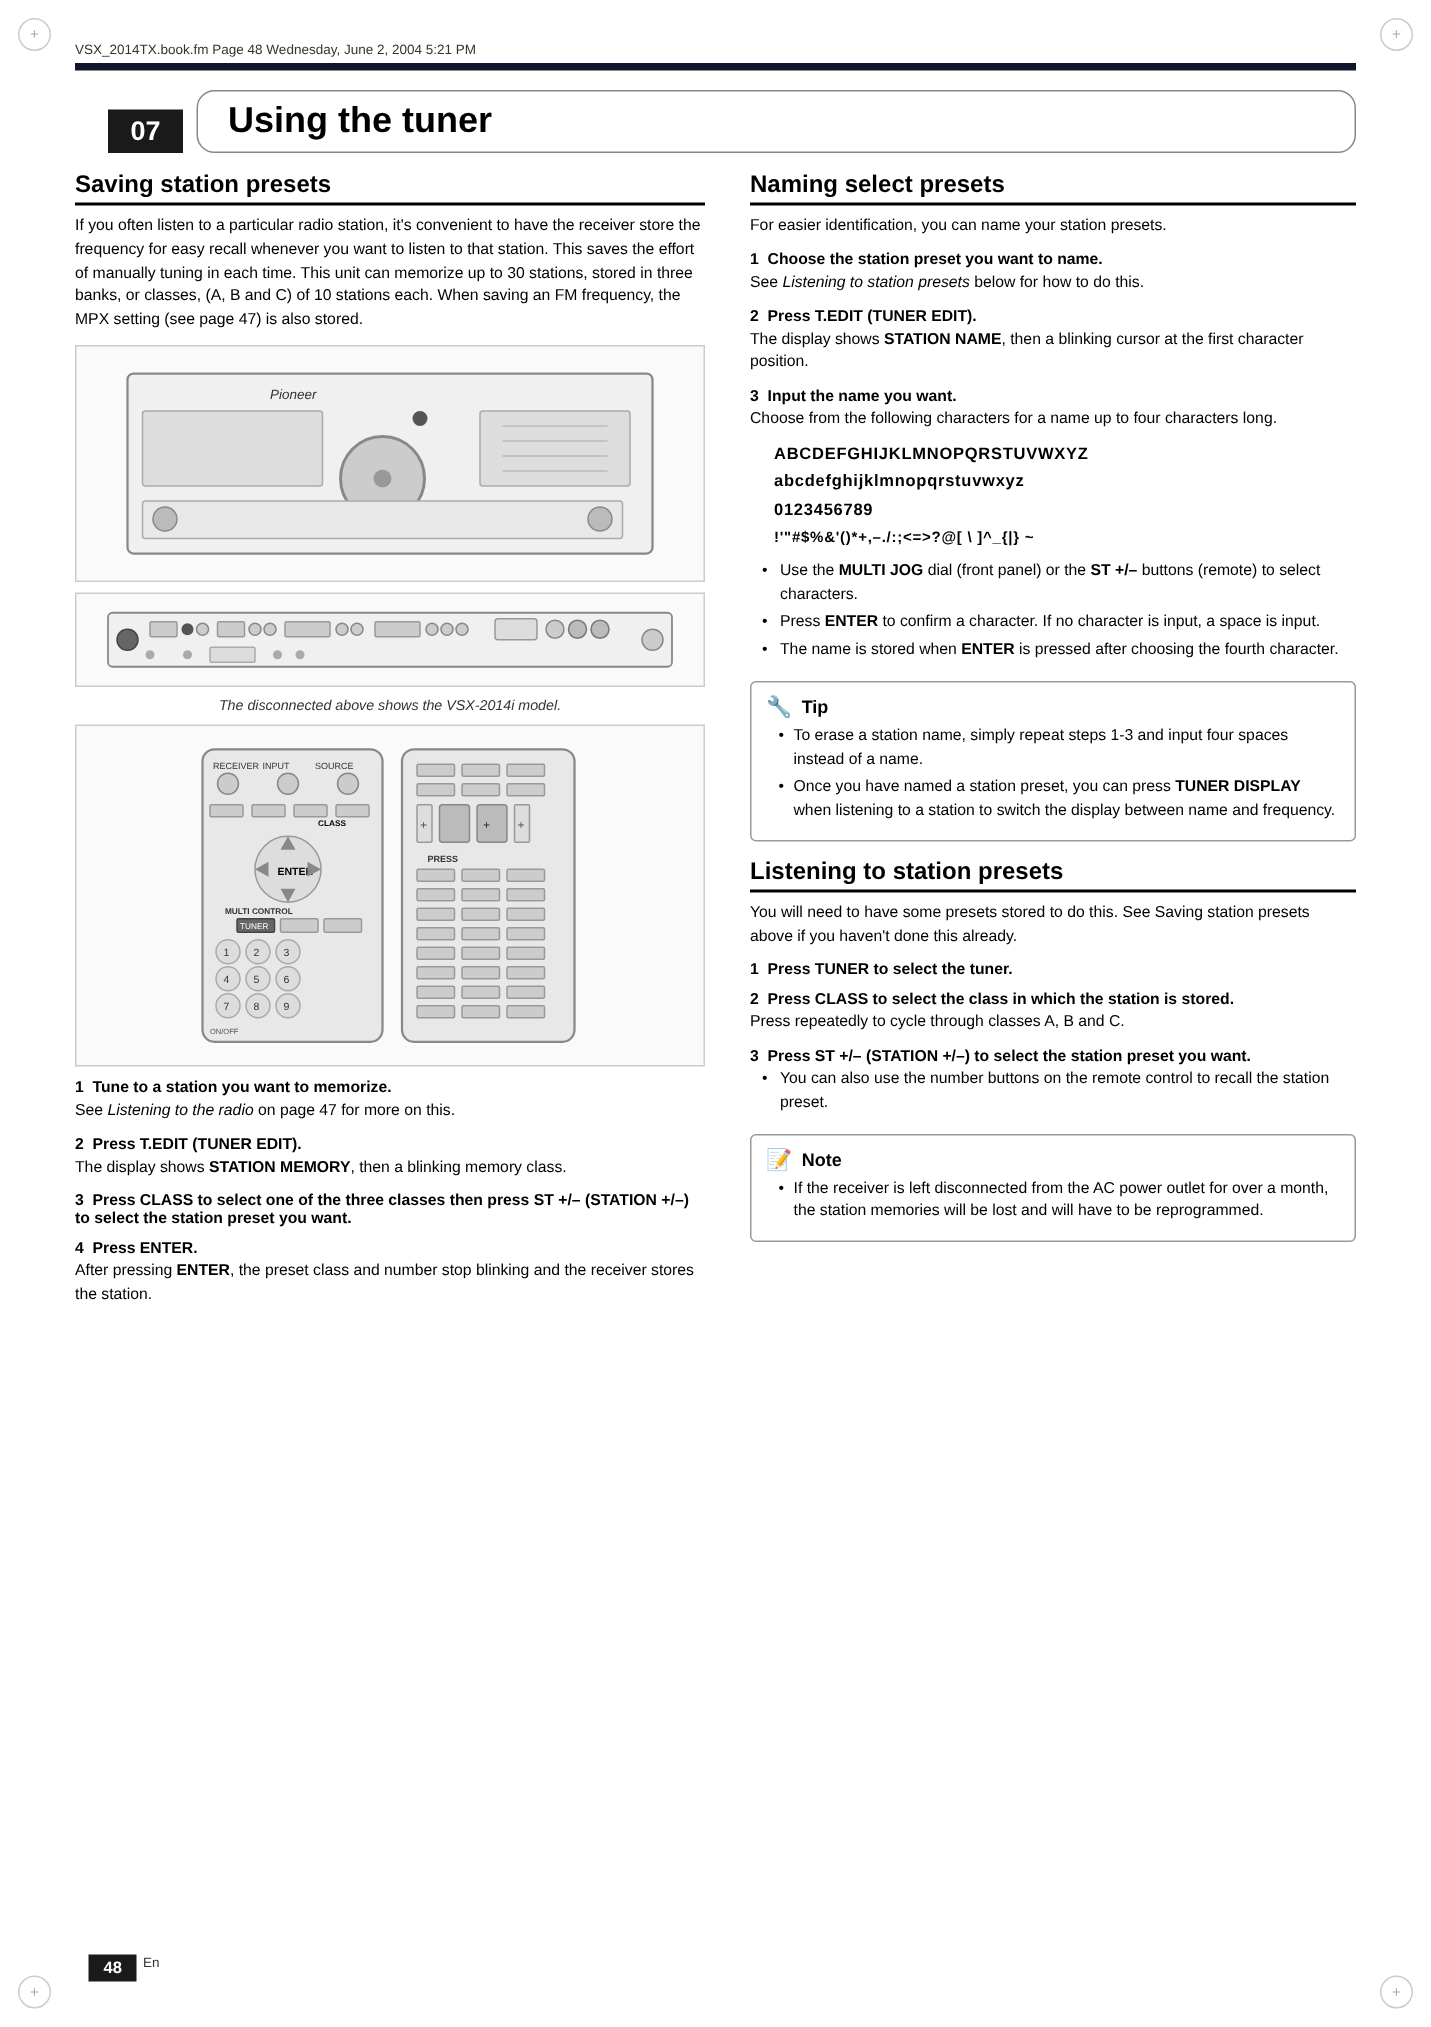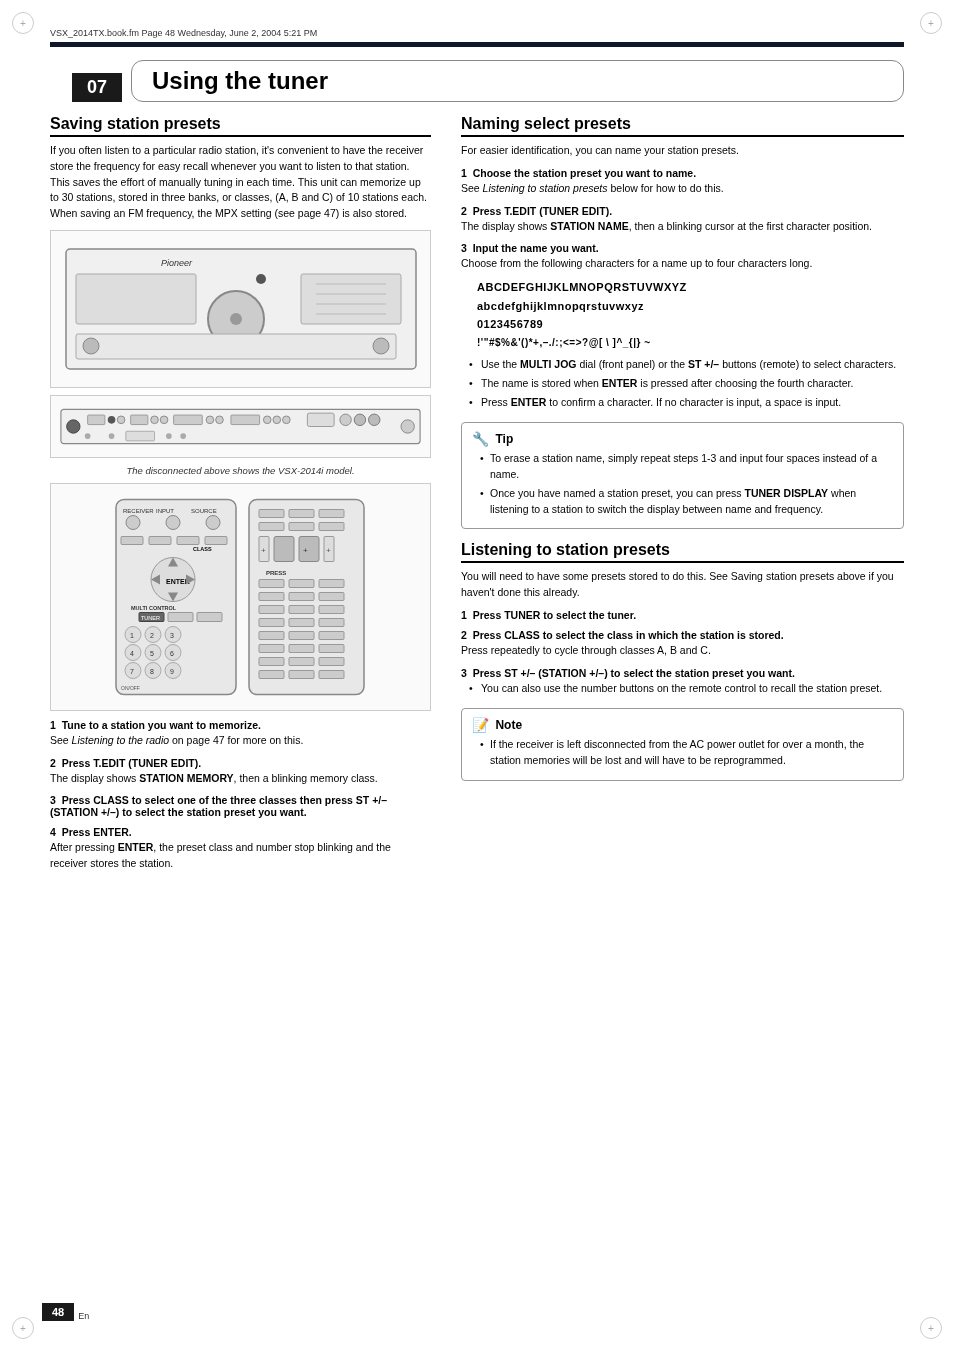--- a/index.html
+++ b/index.html
@@ -59,21 +59,21 @@
       position: absolute;
       top: 115px;
       left: 50px;
       right: 50px;
       display: flex;
       gap: 30px;
     }
 
     
     .left-col {
-      width: 381px;
+      width: 420px;
       flex-shrink: 0;
     }
     
     .right-col {
       flex: 1;
     }
 
     
     .section-title {
       font-size: 16px;
@@ -221,24 +221,24 @@
     .bullet-item::before {
       content: '•';
       position: absolute;
       left: 0;
     }
 
     
     .page-footer {
       position: absolute;
       bottom: 30px;
-      left: 42px;
+      left: 59px;
       right: 50px;
       display: flex;
-      align-items: flex-end;
+      align-items: flex-start;
     }
     .page-num-box {
       background: #1a1a1a;
       color: #fff;
       font-size: 11px;
       font-weight: bold;
       padding: 3px 10px;
     }
     .page-en {
       font-size: 9px;
@@ -531,24 +531,24 @@
       <div class="char-set">
         <div class="row">ABCDEFGHIJKLMNOPQRSTUVWXYZ</div>
         <div class="row">abcdefghijklmnopqrstuvwxyz</div>
         <div class="row">0123456789</div>
         <div class="row special">!'"#$%&amp;'()*+,–./:;&lt;=&gt;?@[ \ ]^_{|} ~</div>
       </div>
       <div class="bullet-item">
         Use the <strong>MULTI JOG</strong> dial (front panel) or the <strong>ST +/–</strong> buttons (remote) to select characters.
       </div>
       <div class="bullet-item">
+        Press <strong>ENTER</strong> to confirm a character. If no character is input, a space is input.
+      </div>
+      <div class="bullet-item">
         The name is stored when <strong>ENTER</strong> is pressed after choosing the fourth character.
-      </div>
-      <div class="bullet-item">
-        Press <strong>ENTER</strong> to confirm a character. If no character is input, a space is input.
       </div>
     </div>
 
     <div class="tip-box">
       <div class="tip-title">
         <span class="tip-icon">🔧</span>
         <span>Tip</span>
       </div>
       <div class="tip-item">
         To erase a station name, simply repeat steps 1-3 and input four spaces instead of a name.

